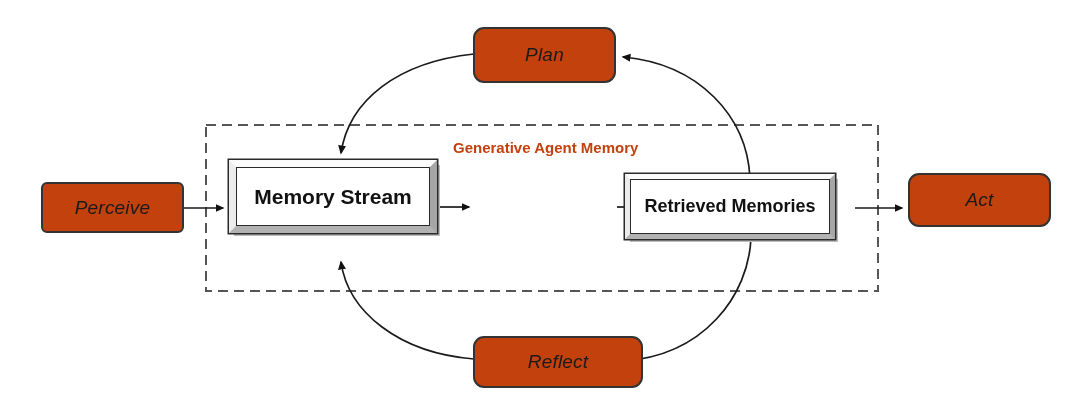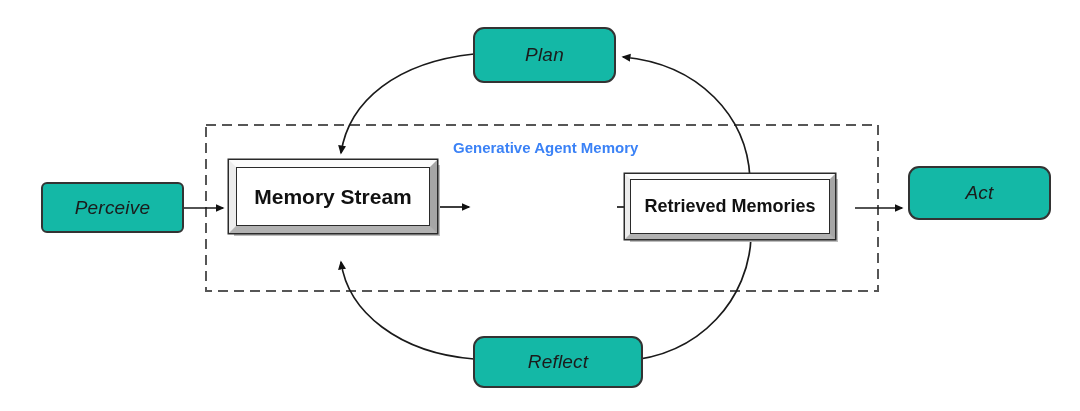--- a/index.html
+++ b/index.html
@@ -21,21 +21,21 @@
     width: 1080px; height: 411px;
     z-index: 1;
   }
   .node {
     position: absolute;
     z-index: 2;
     display: flex;
     align-items: center;
     justify-content: center;
     box-sizing: border-box;
-    background: #14b8a6;
+    background: #c2410c;
     color: #1b1b1b;
   }
   .rounded {
     border: 2px solid #333333;
     border-radius: 11px;
     font-style: italic;
     font-size: 19px;
     font-weight: 500;
     letter-spacing: 0.2px;
   }
@@ -58,31 +58,31 @@
     font-weight: bold;
     color: #111111;
     white-space: nowrap;
   }
   #node-memory-stream   { left: 229px; top: 160px; width: 208px; height: 73px; text-align: center; }
   #node-memory-stream .bevel-label { font-size: 21px; }
   #node-retrieved-memories { left: 625px; top: 174px; width: 210px; height: 65px; border-width: 5px; }
   #node-retrieved-memories .bevel-label { font-size: 18px; }
   #node-perceive { left: 41px;  top: 182px; width: 143px; height: 51px; border-radius: 6px; }
   #node-retrieve { left: 475px; top: 181px; width: 142px; height: 52px; }
-  #node-act      { left: 908px; top: 166px; width: 143px; height: 54px; font-style: italic; }
+  #node-act      { left: 908px; top: 173px; width: 143px; height: 54px; font-style: italic; }
   #node-plan     { left: 473px; top: 27px;  width: 143px; height: 56px; }
   #node-reflect  { left: 473px; top: 336px; width: 170px; height: 52px; }
   .boundary-title {
     position: absolute;
     left: 453px;
     top: 139px;
     z-index: 2;
     font-size: 15px;
     font-weight: bold;
-    color: #3b82f6;
+    color: #c2410c;
     white-space: nowrap;
   }
 </style>
 </head>
 <body>
 
 <div class="canvas">
 
   <svg class="edges-layer" viewBox="0 0 1080 411" xmlns="http://www.w3.org/2000/svg">
     <defs>

